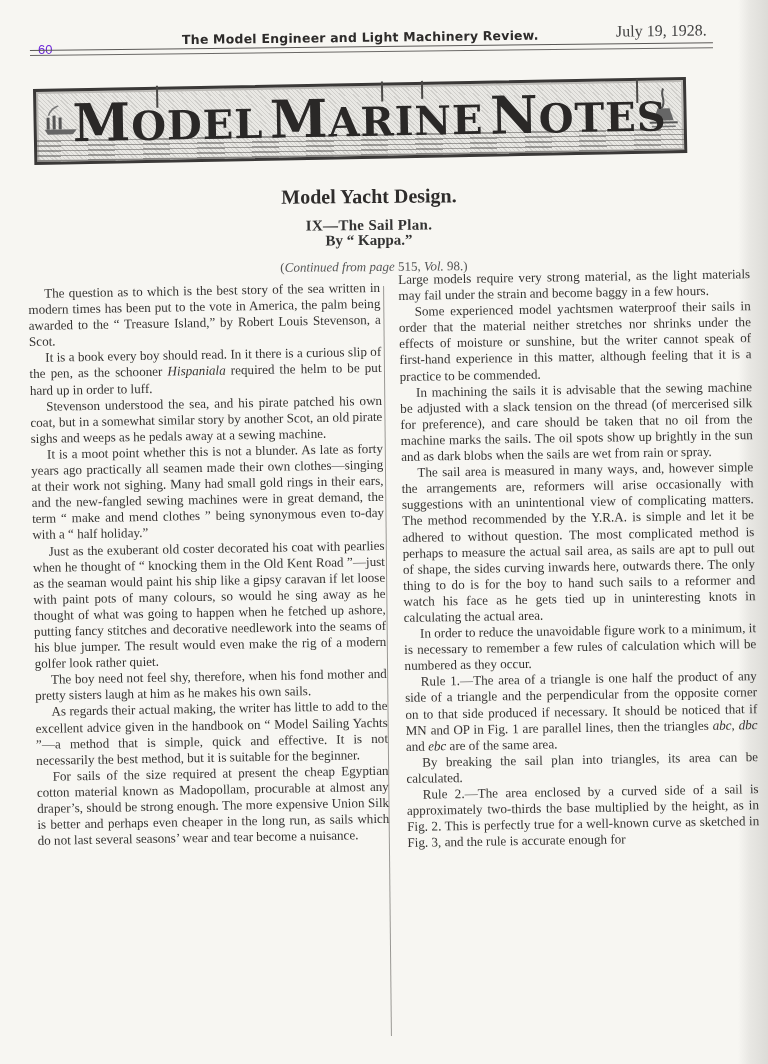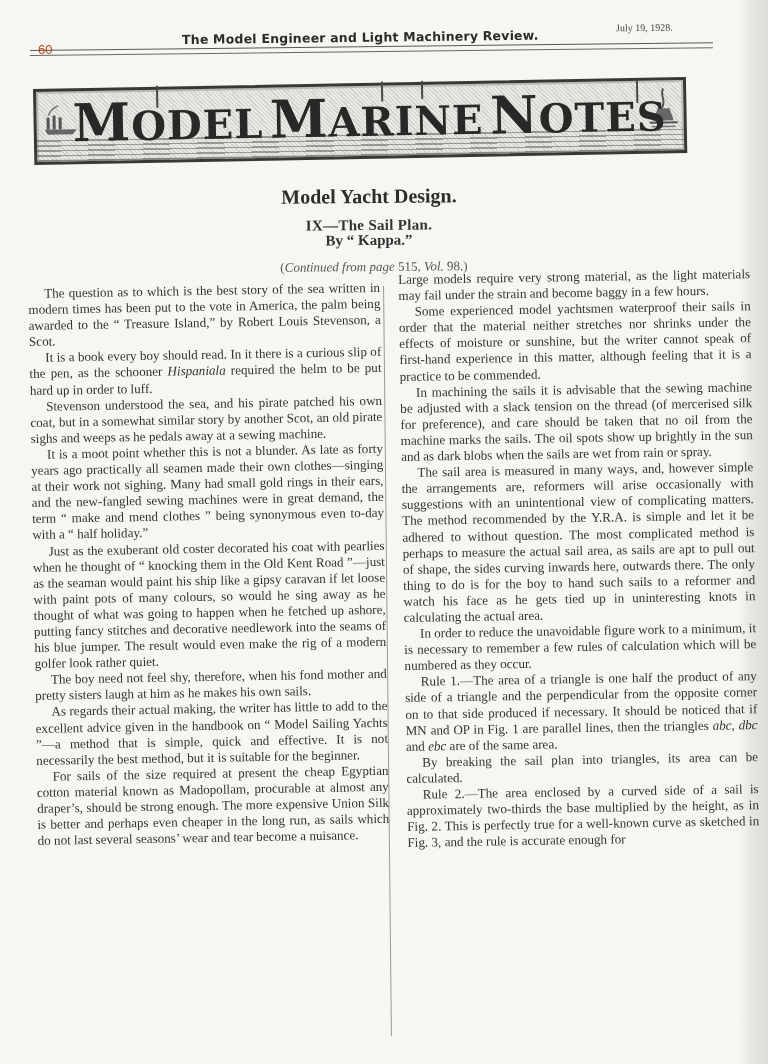--- a/index.html
+++ b/index.html
@@ -29,39 +29,39 @@
       left: 30px;
       width: 680px;
       height: 40px;
     }
     .page-number {
       position: absolute;
       left: 8px;
       top: 30px;
       font-family: "Liberation Sans", "DejaVu Sans", sans-serif;
       font-size: 13px;
-      color: #c2410c;
+      color: #6d28d9;
     }
     .journal-title {
       position: absolute;
       left: 152px;
       top: 20px;
       font-family: "DejaVu Sans", "Liberation Sans", sans-serif;
       font-weight: bold;
       font-size: 12.5px;
       letter-spacing: 0.2px;
       color: #2d2b2a;
       transform: rotate(-0.7deg);
       transform-origin: left center;
     }
     .issue-date {
       position: absolute;
       left: 586px;
       top: 10px;
-      font-size: 10px;
+      font-size: 16px;
       color: #444;
       transform: rotate(-0.7deg);
     }
     .head-rule {
       position: absolute;
       left: 30px;
       top: 43px;
       width: 683px;
       height: 4px;
       border-top: 1.5px solid #5a5856;

